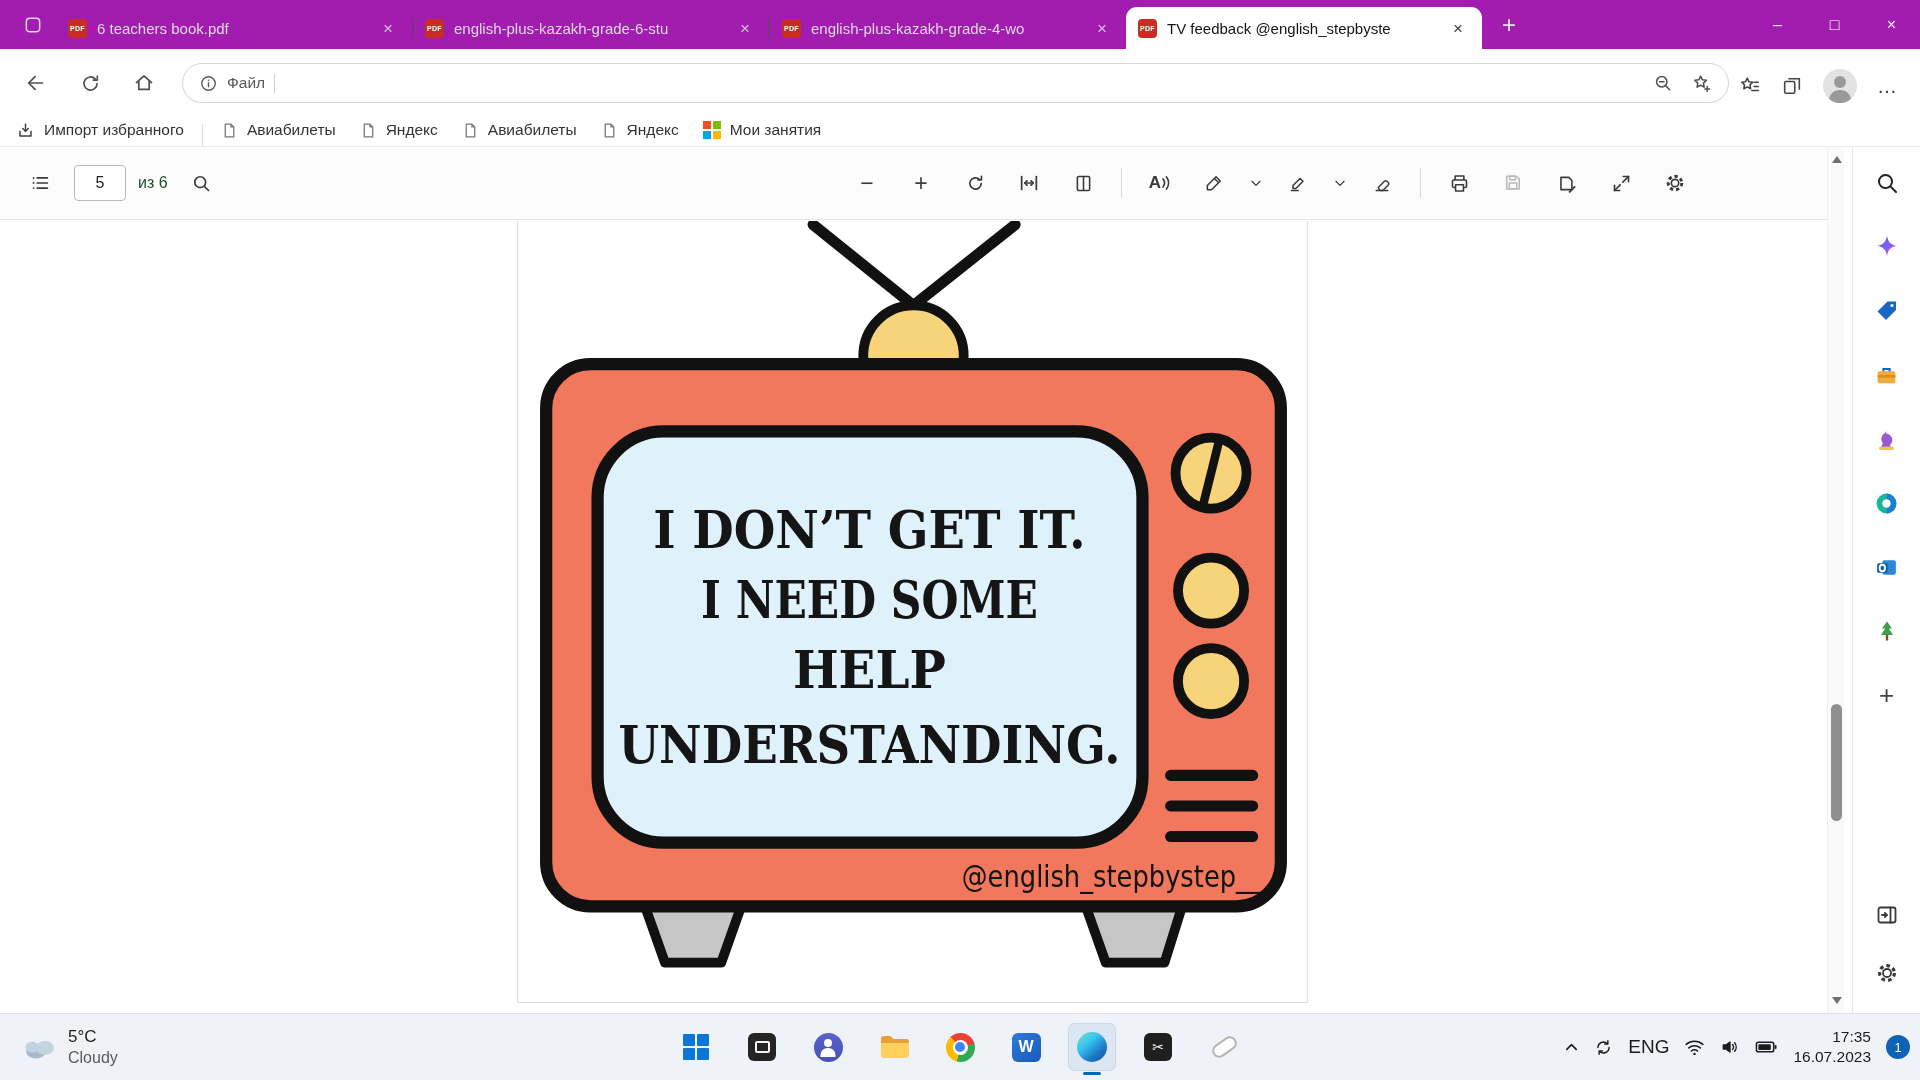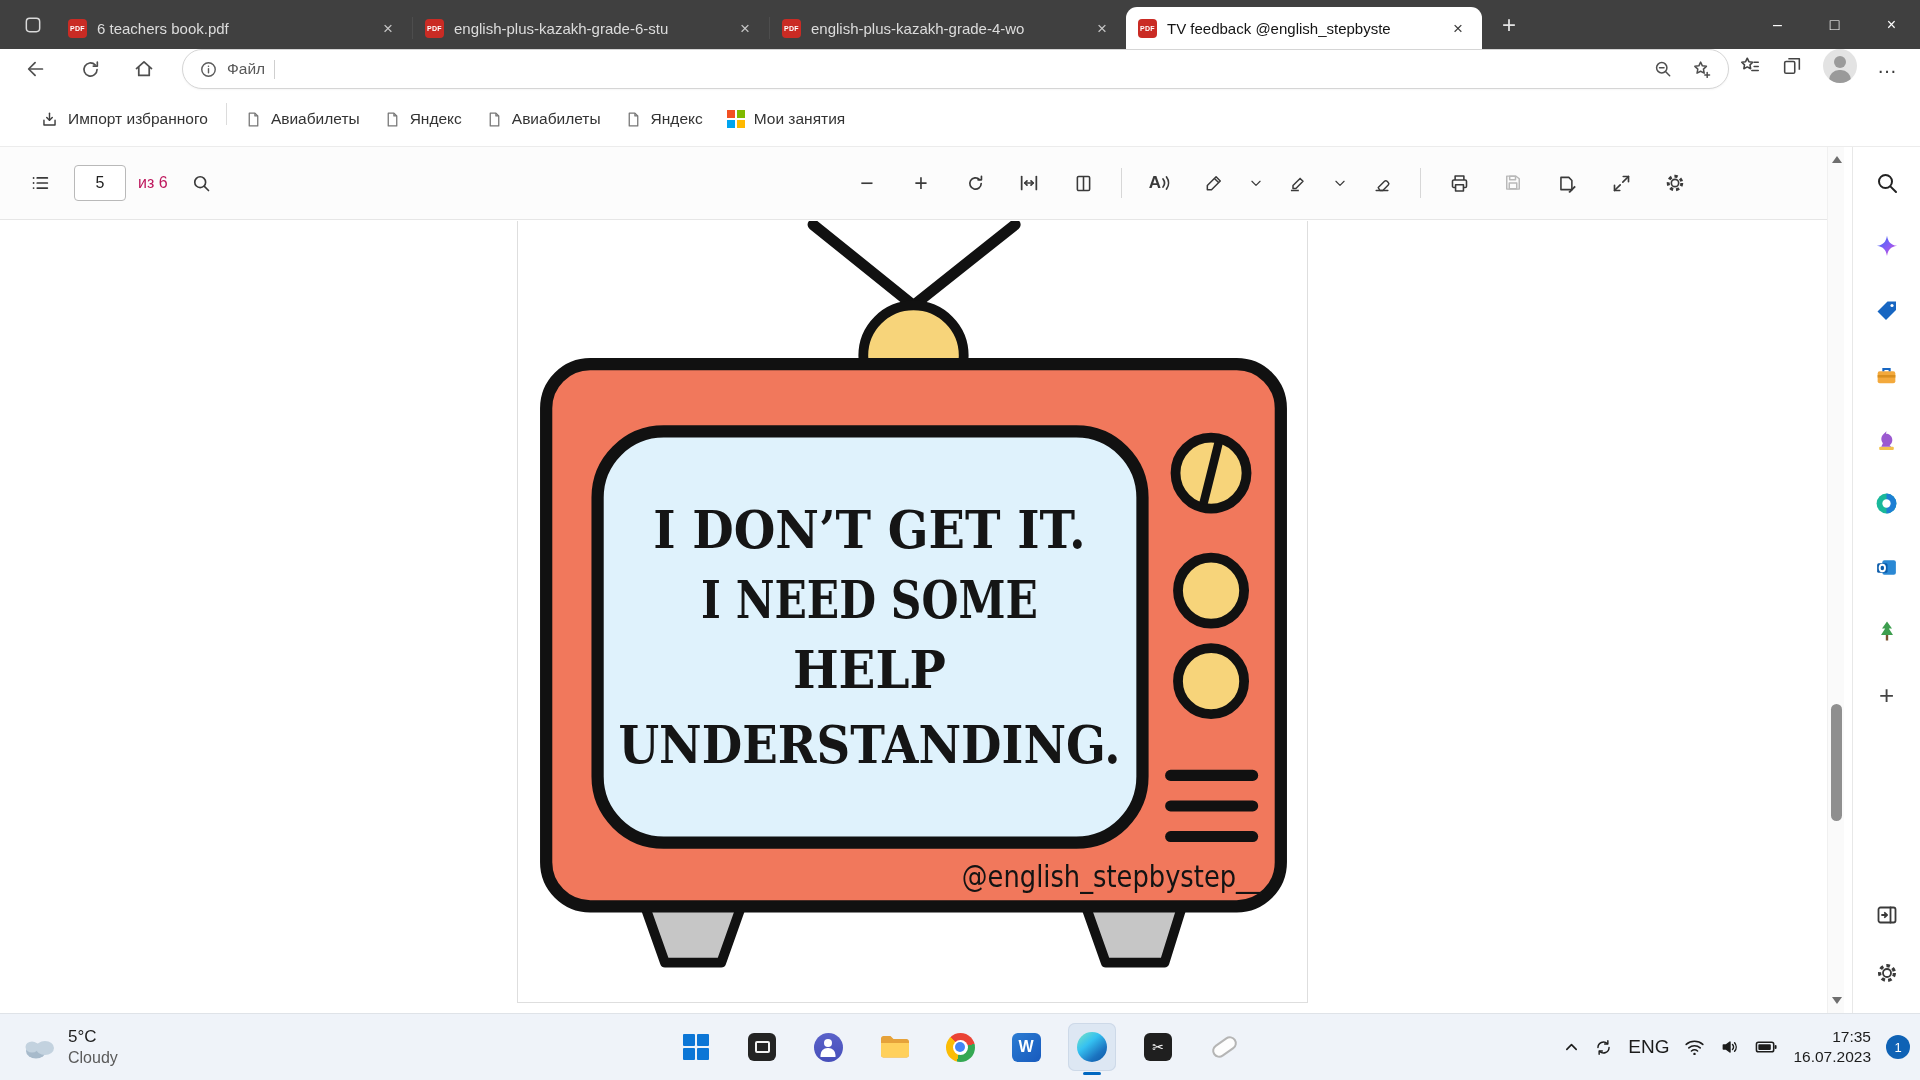--- a/index.html
+++ b/index.html
@@ -1,62 +1,62 @@
 <!DOCTYPE html>
 <html><head>
 <meta charset="utf-8">
 <style>
   *{margin:0;padding:0;box-sizing:border-box}
   html,body{width:1920px;height:1080px;overflow:hidden}
   body{font-family:"Liberation Sans","DejaVu Sans",sans-serif;background:#fff;color:#1b1b1b}
   .screen{position:relative;width:1920px;height:1080px;background:#fff}
 
   
-  .tabbar{position:absolute;left:0;top:0;width:100%;height:49px;background:#404040;display:flex;align-items:flex-end}
+  .tabbar{position:absolute;left:0;top:0;width:100%;height:49px;background:#a21caf;display:flex;align-items:flex-end}
   .tab-actions{width:34px;height:40px;display:flex;align-items:center;justify-content:center;margin:0 6px 4px 16px}
   .tab{width:356px;height:42px;display:flex;align-items:center;gap:10px;padding:0 12px;color:#dcdcdc;font-size:15px;position:relative;cursor:default}
   .tab.active{background:#fff;color:#141414;border-radius:11px 11px 0 0}
   .tab-label{flex:1;overflow:hidden;white-space:nowrap}
   .tab-close{width:24px;height:24px;border-radius:5px;display:flex;align-items:center;justify-content:center;font-size:17px;line-height:1;opacity:.85}
   .tabsep{width:1px;height:22px;background:#4d4d4d;margin-bottom:10px}
   .pdfico{flex:0 0 19px;width:19px;height:19px;background:#ca2b24;border-radius:4px;color:#fff;font-size:7px;font-weight:bold;display:flex;align-items:center;justify-content:center;letter-spacing:.3px}
   .newtab{width:38px;height:38px;display:flex;align-items:center;justify-content:center;color:#e3e3e3;font-size:24px;margin:0 0 5px 8px;border-radius:6px}
   .wincontrols{margin-left:auto;display:flex;height:100%}
   .winbtn{width:57px;height:100%;display:flex;align-items:center;justify-content:center;color:#fff;font-size:16px}
 
   
-  .navbar{position:absolute;top:49px;left:0;width:100%;height:54px;background:#fff;display:flex;align-items:flex-start;padding:0 14px}
+  .navbar{position:absolute;top:49px;left:0;width:100%;height:54px;background:#fff;display:flex;align-items:flex-end;padding:0 14px}
   .navbtn{width:44px;height:40px;border-radius:7px;display:flex;align-items:center;justify-content:center;margin-right:10px}
   .addressbar{flex:1;height:40px;border:1px solid #d5d5d5;background:#fff;border-radius:20px;display:flex;align-items:center;padding:0 16px;gap:9px;margin:0 10px 0 6px;box-shadow:0 1px 2px rgba(0,0,0,.04)}
   .scheme{color:#595959;font-size:15.5px}
   .vline{width:1px;height:19px;background:#cfcfcf}
   .url{font-size:16px;color:#202020;white-space:nowrap;overflow:hidden;flex:1}
   .abar-right{display:flex;gap:18px;align-items:center;margin-left:auto}
   .nav-right{display:flex;gap:20px;align-items:center;padding-right:8px}
   .avatar{width:34px;height:34px;border-radius:50%;background:#e3e3e3;position:relative;overflow:hidden}
   .avatar::before{content:"";position:absolute;left:50%;top:7px;transform:translateX(-50%);width:12px;height:12px;border-radius:50%;background:#9a9a9a}
   .avatar::after{content:"";position:absolute;left:50%;top:21px;transform:translateX(-50%);width:22px;height:14px;border-radius:10px 10px 0 0;background:#9a9a9a}
   .moredots{font-size:20px;color:#3c3c3c;letter-spacing:1px}
 
   
-  .bookmarks{position:absolute;top:103px;left:0;width:100%;height:44px;background:#fff;display:flex;align-items:flex-start;padding:0 28px;font-size:15.5px;color:#333;border-bottom:1px solid #ececec}
+  .bookmarks{position:absolute;top:103px;left:0;width:100%;height:44px;background:#fff;display:flex;align-items:flex-end;padding:0 4px;font-size:15.5px;color:#333;border-bottom:1px solid #ececec}
   .bm{display:flex;align-items:center;gap:9px;padding:0 12px;height:32px;border-radius:6px;white-space:nowrap}
   .bmsep{width:1px;height:22px;background:#dcdcdc;margin:0 6px}
   .msgrid{display:grid;grid-template-columns:8px 8px;grid-template-rows:8px 8px;gap:2px}
   .msgrid span{display:block}
 
   
   .main{position:absolute;top:147px;left:0;width:100%;height:866px;background:#fff}
   .pdfbar{position:absolute;left:0;top:0;right:93px;height:73px;background:#fcfcfc;border-bottom:1px solid #e6e6e6}
   .pdf-left{position:absolute;left:18px;top:0;bottom:0;display:flex;align-items:center;gap:12px}
   .pdf-center{position:absolute;left:845px;top:0;bottom:0;display:flex;align-items:center;gap:10px}
   .tbtn{width:44px;height:44px;border-radius:6px;display:flex;align-items:center;justify-content:center}
   .tbtn.narrow{width:20px}
   .pagebox{width:52px;height:36px;border:1px solid #b9b9b9;border-radius:4px;text-align:center;font-size:16px;color:#222;background:#fff;font-family:inherit}
-  .pagetotal{font-size:16px;color:#be185d;white-space:nowrap}
+  .pagetotal{font-size:16px;color:#14532d;white-space:nowrap}
   .tdiv{width:1px;height:30px;background:#d7d7d7;margin:0 6px}
   .glyphbtn{font-size:23px;color:#3a3a3a}
 
   .canvas{position:absolute;left:0;top:74px;right:93px;bottom:0;background:#fff;overflow:hidden}
   .page{position:absolute;left:517px;top:0;width:791px;height:782px;background:#fff;border-left:1px solid #dedede;border-right:1px solid #dedede;border-bottom:1px solid #dedede}
   .page svg{position:absolute;left:0;top:0}
 
   
   .vscroll{position:absolute;right:76px;top:0;bottom:0;width:17px;background:#fafafa;border-left:1px solid #f0f0f0}
   .varrow{position:absolute;left:0;width:17px;height:17px;display:flex;align-items:center;justify-content:center}

